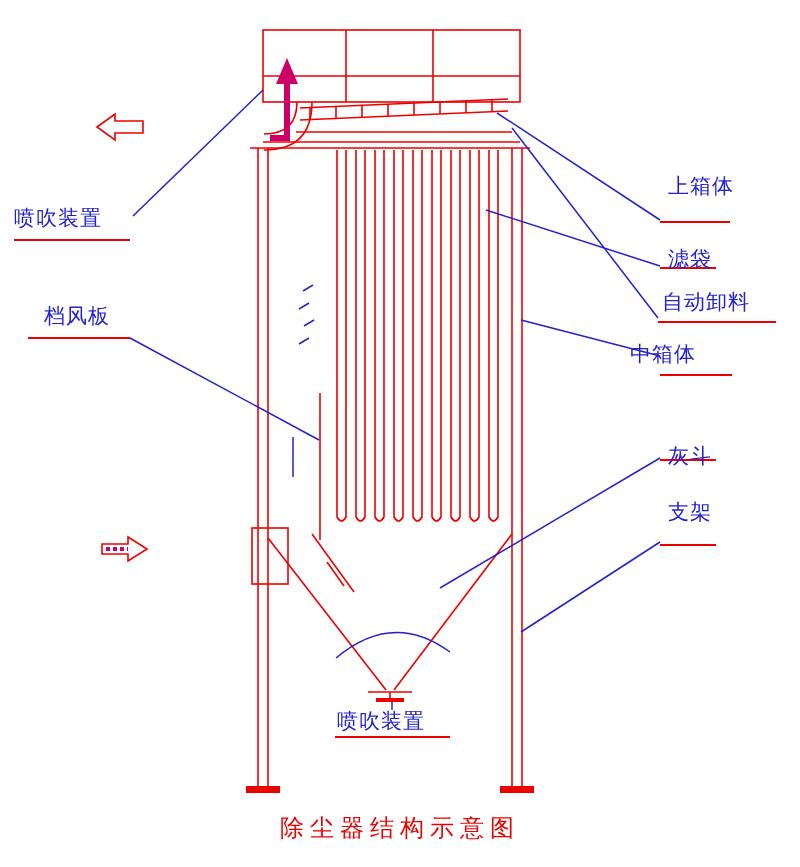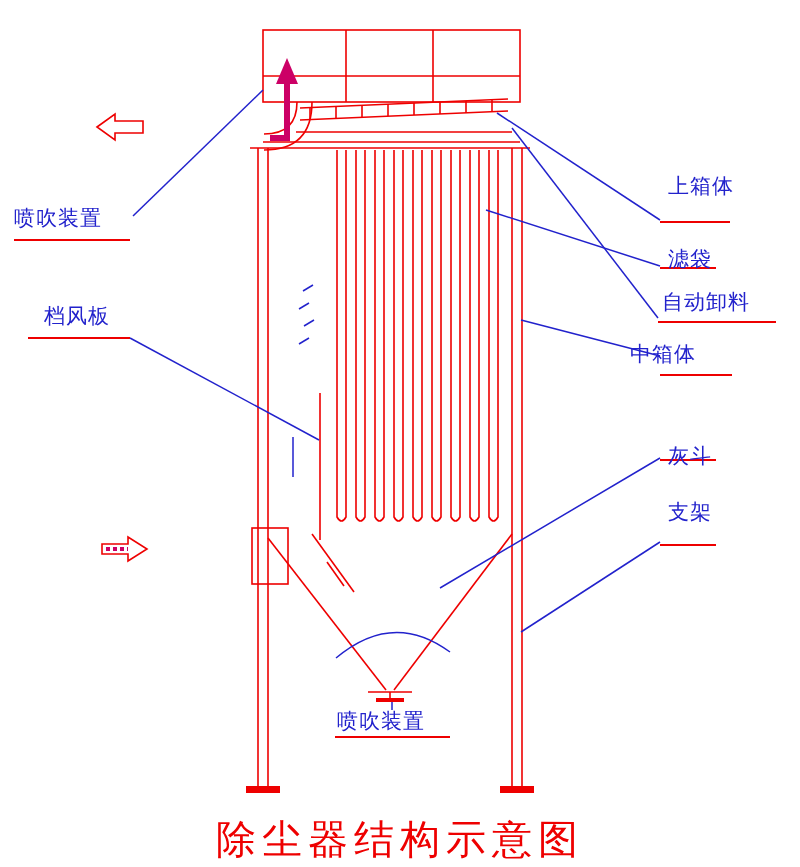--- a/index.html
+++ b/index.html
@@ -35,21 +35,21 @@
     line-height:1.2;
     white-space:nowrap;
     letter-spacing:1px;
   }
   .title{
     position:absolute;
     left:0;right:0;
     top:812px;
     text-align:center;
     color:var(--red);
-    font-size:40px;
+    font-size:24px;
     letter-spacing:6px;
     font-family:Liberation Mono, monospace;
   }
 </style>
 </head>
 <body>
 
 <div class="canvas">
 
   <svg class="diagram" width="800" height="867" viewBox="0 0 800 867">

